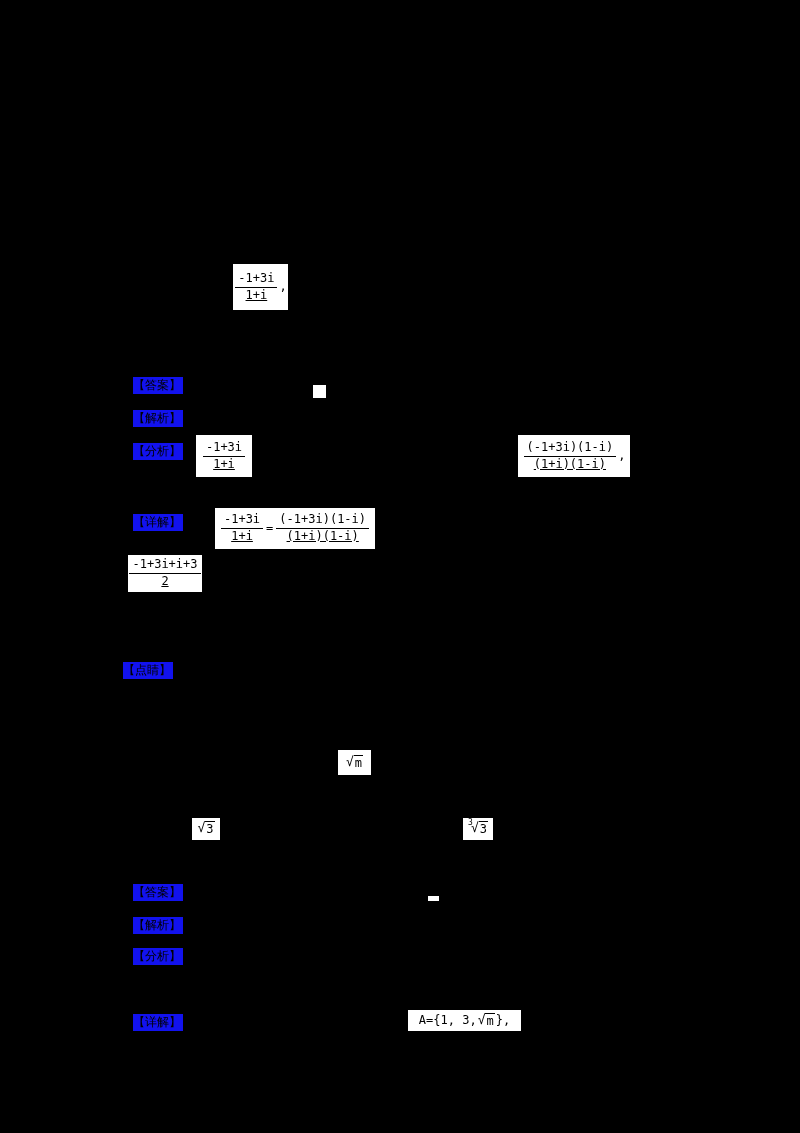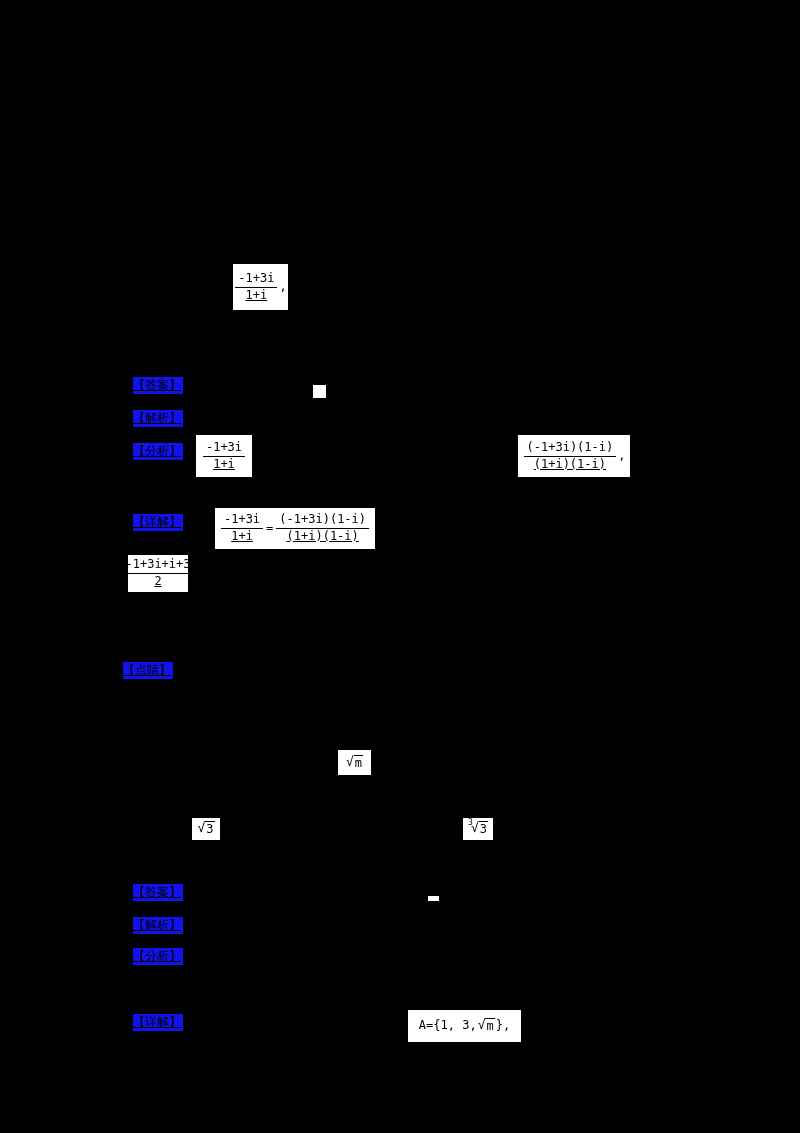--- a/index.html
+++ b/index.html
@@ -40,21 +40,20 @@
   .hl {
     position:absolute;
     width:50px; height:17px;
     background:#1212ee;
     color:#000000;
     font-size:12px;
     line-height:17px;
     overflow:hidden;
     white-space:nowrap;
     font-family:"DejaVu Sans", sans-serif;
-    text-decoration:underline;
   }
 
   
   .mark { position:absolute; background:#ffffff; }
 </style>
 </head>
 <body>
 
 <div class="page">
 
@@ -95,21 +94,21 @@
       <span class="num">-1+3i</span>
       <span class="den">1+i</span>
     </span>
     <span class="eq">=</span>
     <span class="frac">
       <span class="num">(-1+3i)(1-i)</span>
       <span class="den">(1+i)(1-i)</span>
     </span>
   </div>
 
-  <div class="formula" style="left:128px; top:555px; width:60px; height:37px;">
+  <div class="formula" style="left:128px; top:555px; width:74px; height:37px;">
     <span class="frac">
       <span class="num">-1+3i+i+3</span>
       <span class="den">2</span>
     </span>
   </div>
 
   <div class="hl" style="left:123px; top:662px;">【点睛】</div>
 
   <div class="formula" style="left:338px; top:750px; width:33px; height:25px;">
     <span class="sqrt">
@@ -135,21 +134,21 @@
 
   <div class="hl" style="left:133px; top:884px;">【答案】</div>
   <div class="mark" style="left:428px; top:896px; width:11px; height:5px;"></div>
 
   <div class="hl" style="left:133px; top:917px;">【解析】</div>
 
   <div class="hl" style="left:133px; top:948px;">【分析】</div>
 
   <div class="hl" style="left:133px; top:1014px;">【详解】</div>
 
-  <div class="formula" style="left:408px; top:1010px; width:113px; height:32px;">
+  <div class="formula" style="left:408px; top:1010px; width:113px; height:21px;">
     <span>A={1, 3, </span>
     <span class="sqrt">
       <span class="rad">√</span>
       <span class="rcd">m</span>
     </span>
     <span>},</span>
   </div>
 
 </div>
 

